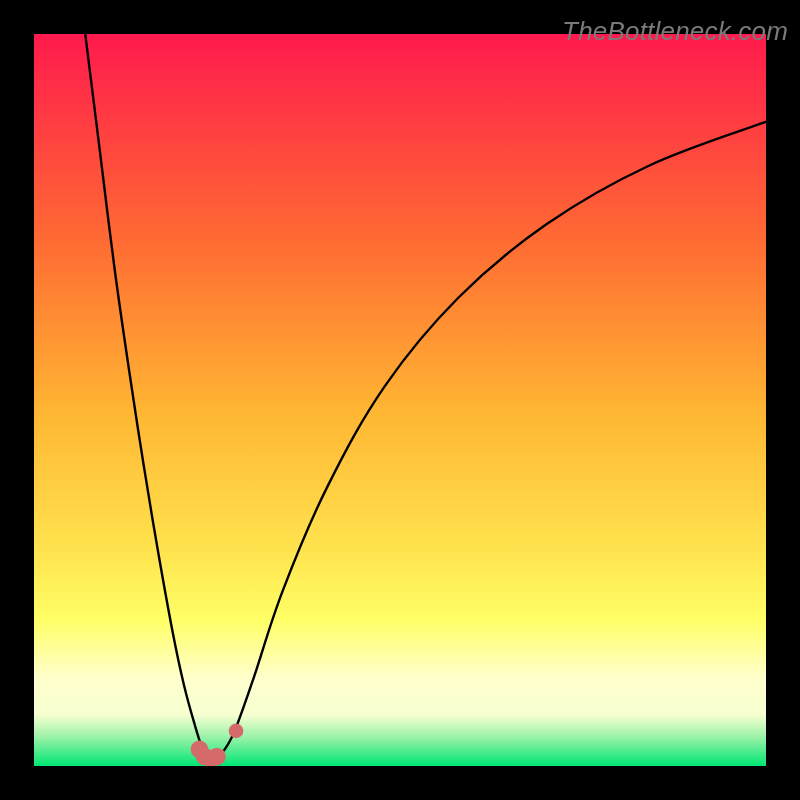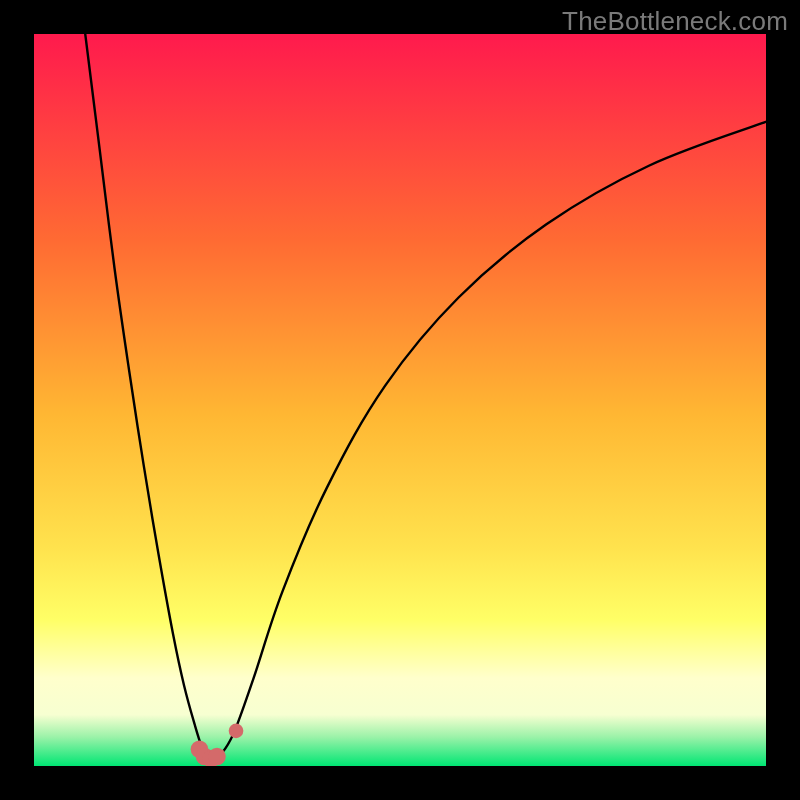--- a/index.html
+++ b/index.html
@@ -20,27 +20,28 @@
   }
   .plot {
     position: absolute;
     left: 34px;
     top: 34px;
     width: 732px;
     height: 732px;
   }
   .watermark {
     position: absolute;
-    top: 6px;
+    top: 16px;
     right: 12px;
     font-family: Arial, Helvetica, sans-serif;
     font-size: 26px;
     font-weight: 500;
     color: #7a7a7a;
     letter-spacing: 0.2px;
+    font-style: italic;
   }
 </style>
 </head>
 <body>
 
 <div class="frame">
   <svg class="plot" viewBox="0 0 100 100" preserveAspectRatio="none">
     <defs>
       <linearGradient id="bg-grad" x1="0" y1="0" x2="0" y2="1">
           <stop offset="0%" stop-color="#ff1a4d"></stop>

